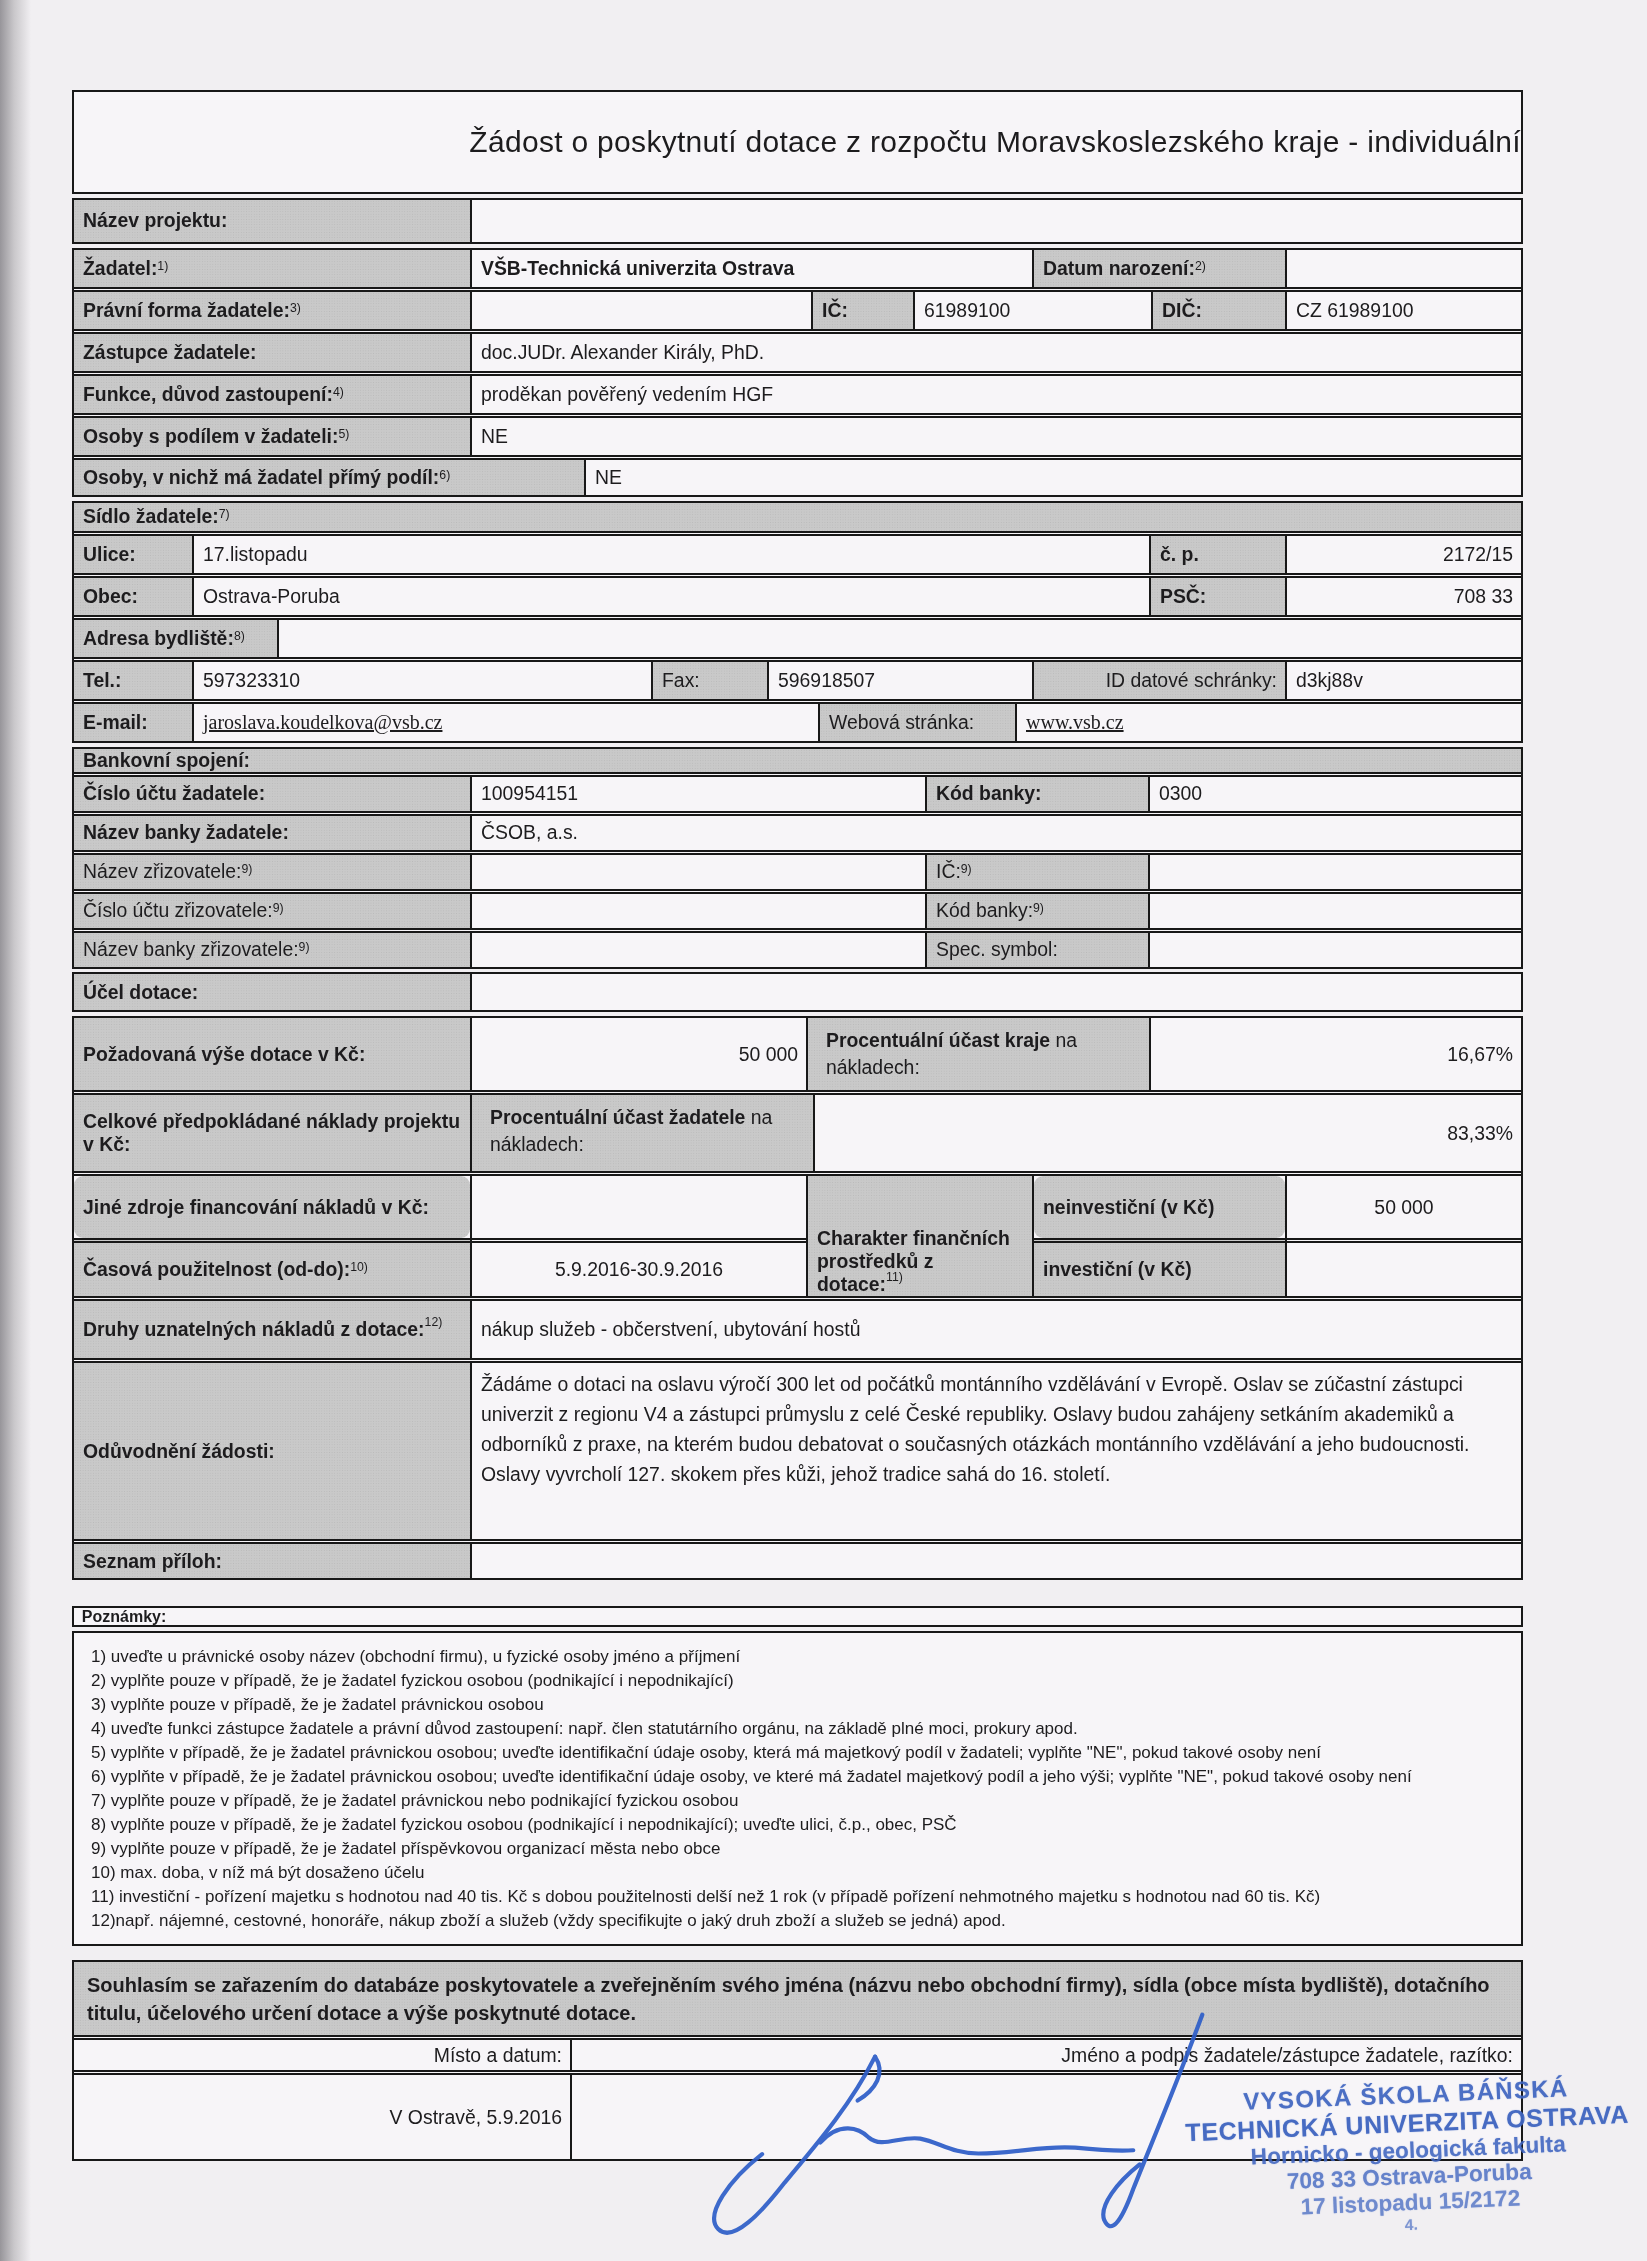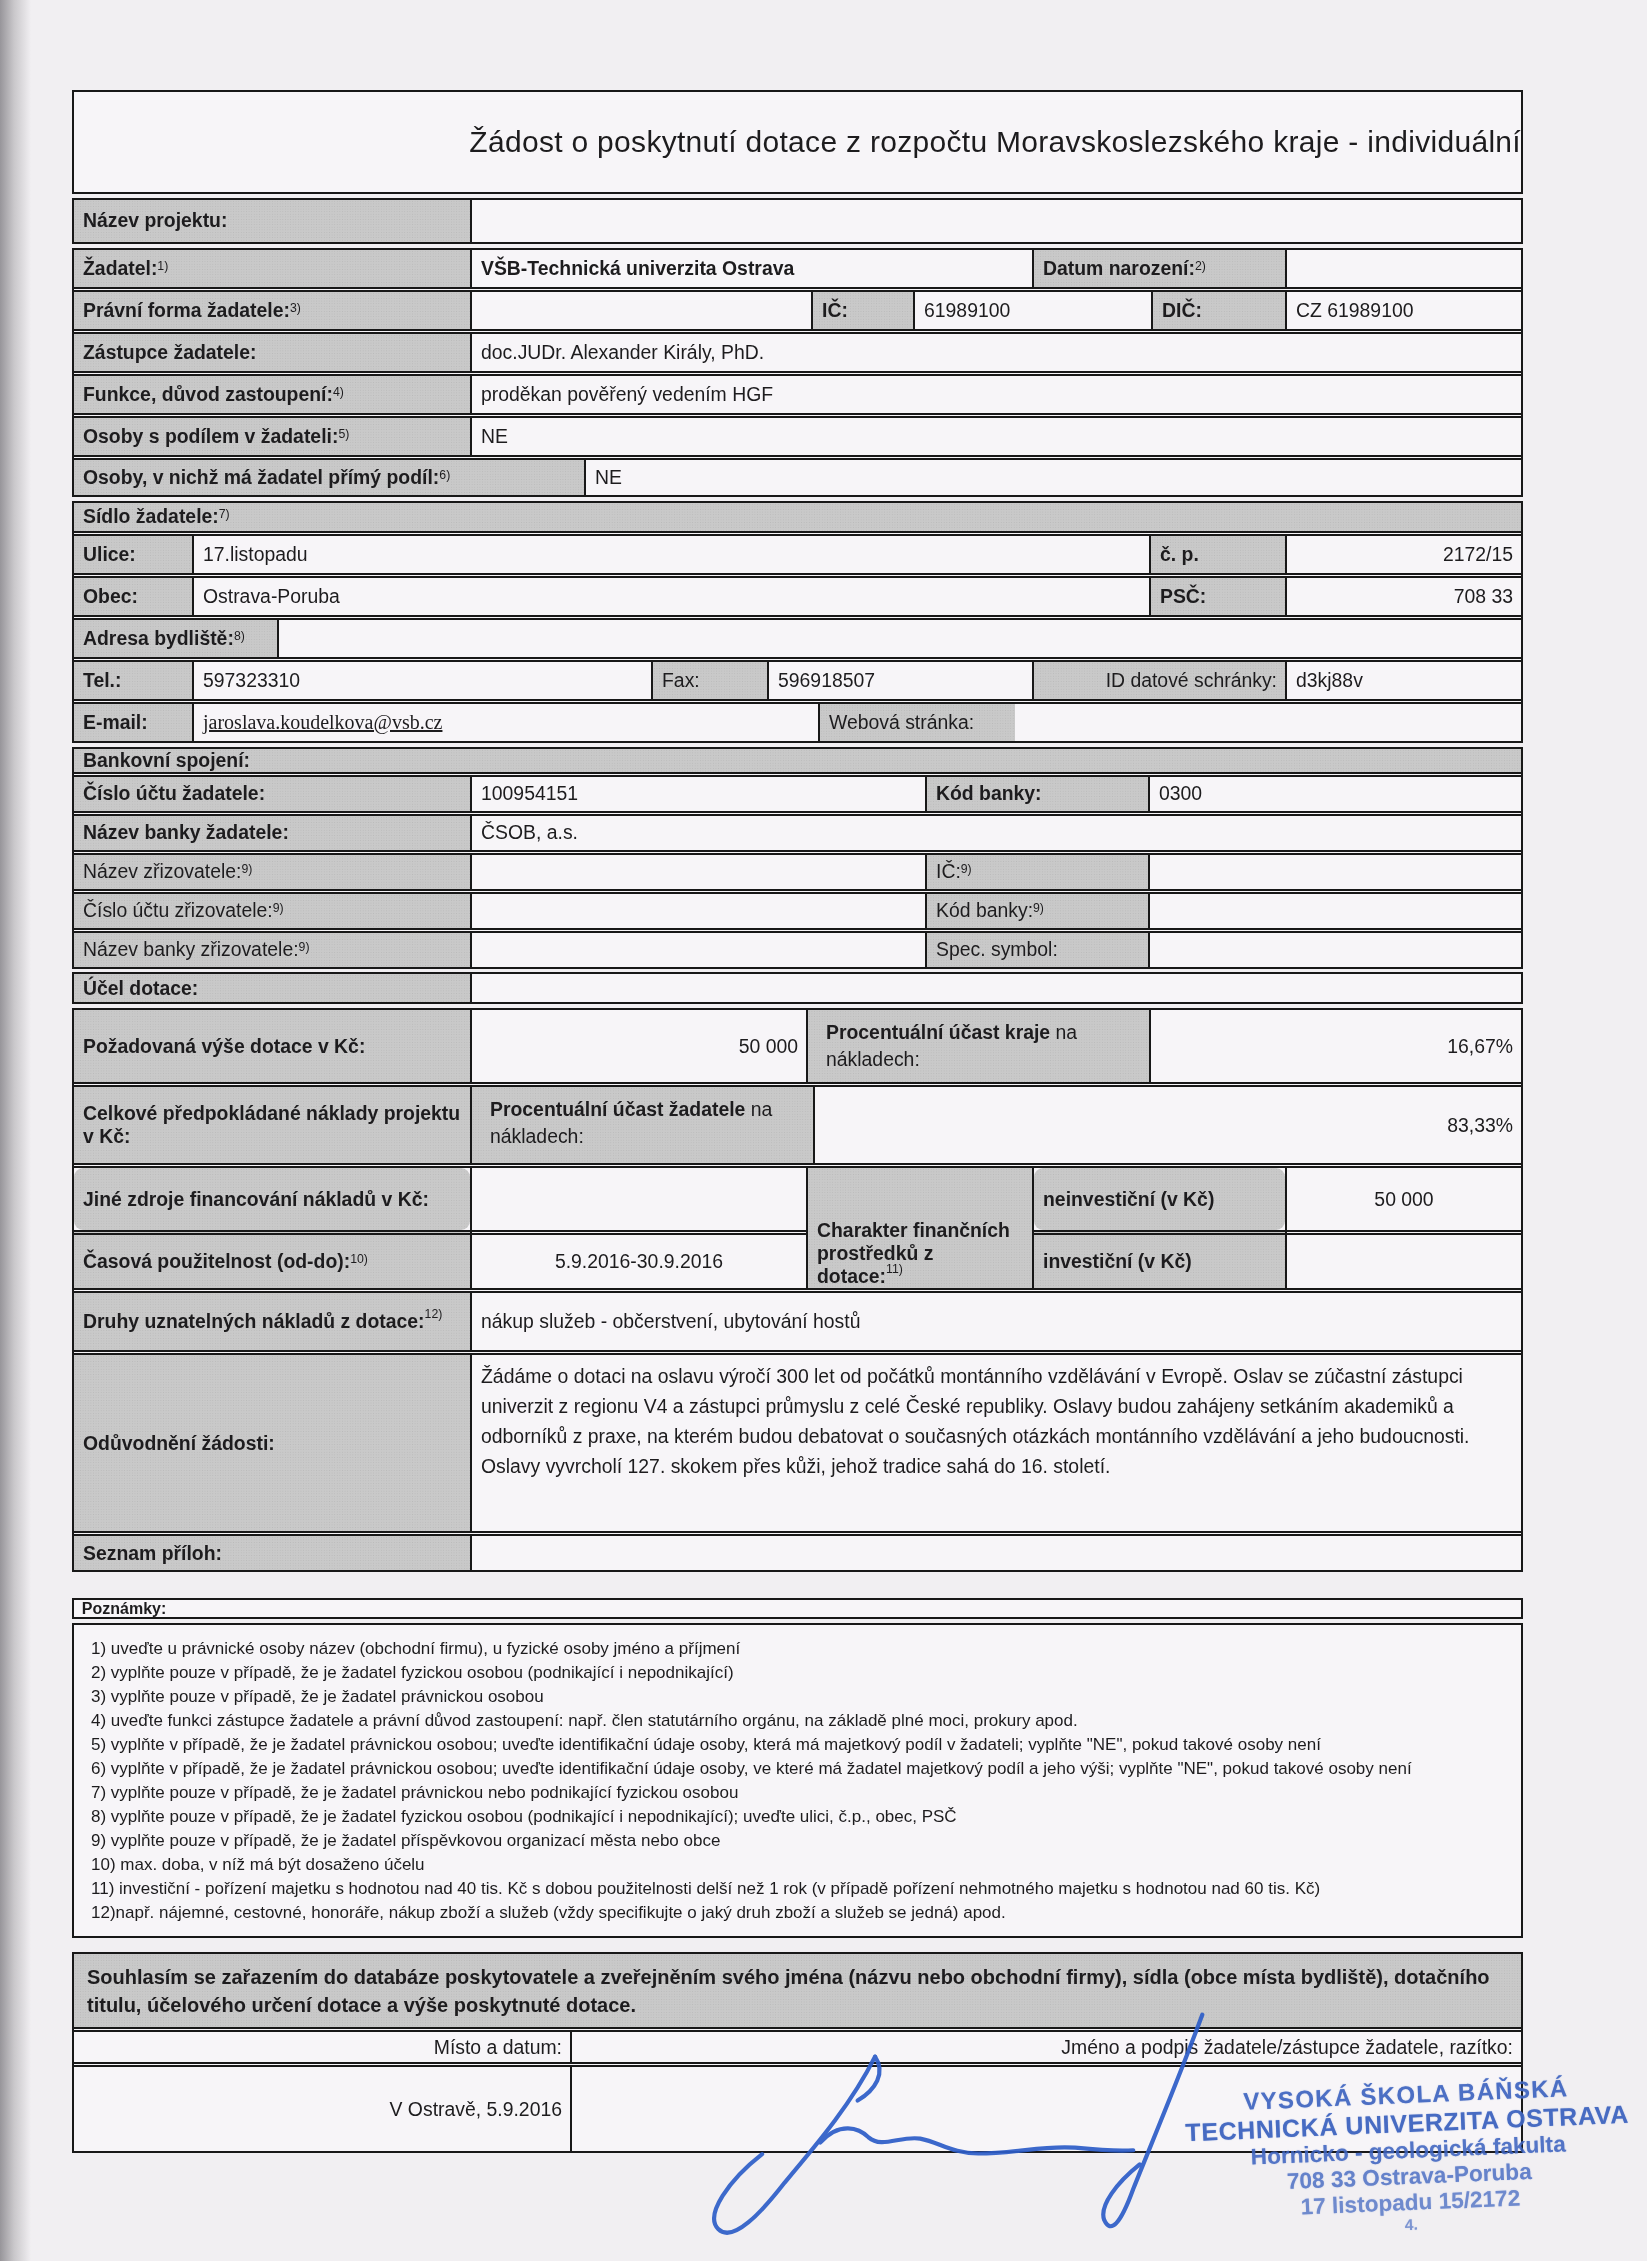--- a/index.html
+++ b/index.html
@@ -23,21 +23,21 @@
   .c{display:flex;align-items:center;padding:0 9px;min-width:0;box-sizing:border-box;font-size:19.4px;}
   .g{background-color:#c9c9c9;
      background-image:radial-gradient(rgba(0,0,0,0.08) 0.6px,transparent 0.6px);
      background-size:2.6px 2.6px;}
   .b{font-weight:bold;}
   .ctr{justify-content:flex-end;padding:8px;}
   sup{font-size:12.3px;position:relative;top:-2.6px;line-height:0;}
   .lnk{font-family:"Liberation Serif","DejaVu Serif",serif;text-decoration:underline;font-size:20px;}
   
   .r65{height:42px;} .r58{height:37px;} .r54{height:35px;}
-  .r44{height:28px;} .r43{height:28px;}
+  .r44{height:28px;} .r43{height:36px;}
   .r36{height:23px;} .r52{height:34px;}
   .r112{height:72px;} .r118{height:76px;} .rg186{height:120px;}
   .r88{height:57px;} .r272{height:176px;} .r52f{height:34px;}
   .r46{height:30px;} .r130{height:84px;}
   
   .wA{flex:0 0 396px;} .fx{flex:1;}
   .wVal1{flex:0 0 562px;} .wDat{flex:0 0 253px;}
   .wE{flex:0 0 341px;} .wIc{flex:0 0 102px;} .wIcV{flex:0 0 238px;} .wDic{flex:0 0 134px;}
   .wOs{flex:0 0 510px;}
   .wUl{flex:0 0 118px;} .wUlV{flex:0 0 957px;} .wCp{flex:0 0 136px;}
@@ -244,20 +244,23 @@
       <div class="row r58">
         <div class="c g wUl">
             <span class="b">E-mail:</span>
           </div>
         <div class="c wEmV">
             <span class="lnk">jaroslava.koudelkova@vsb.cz</span>
           </div>
         <div class="c g wWeb">
             <span>Webová stránka:</span>
           </div>
+        <div class="c fx">
+            <span class="lnk">www.vsb.cz</span>
+          </div>
       </div>
     </div>
 
     <div class="box">
       <div class="row r36">
         <div class="c g fx">
             <span class="b">Bankovní spojení:</span>
           </div>
       </div>
       <div class="row r52">

